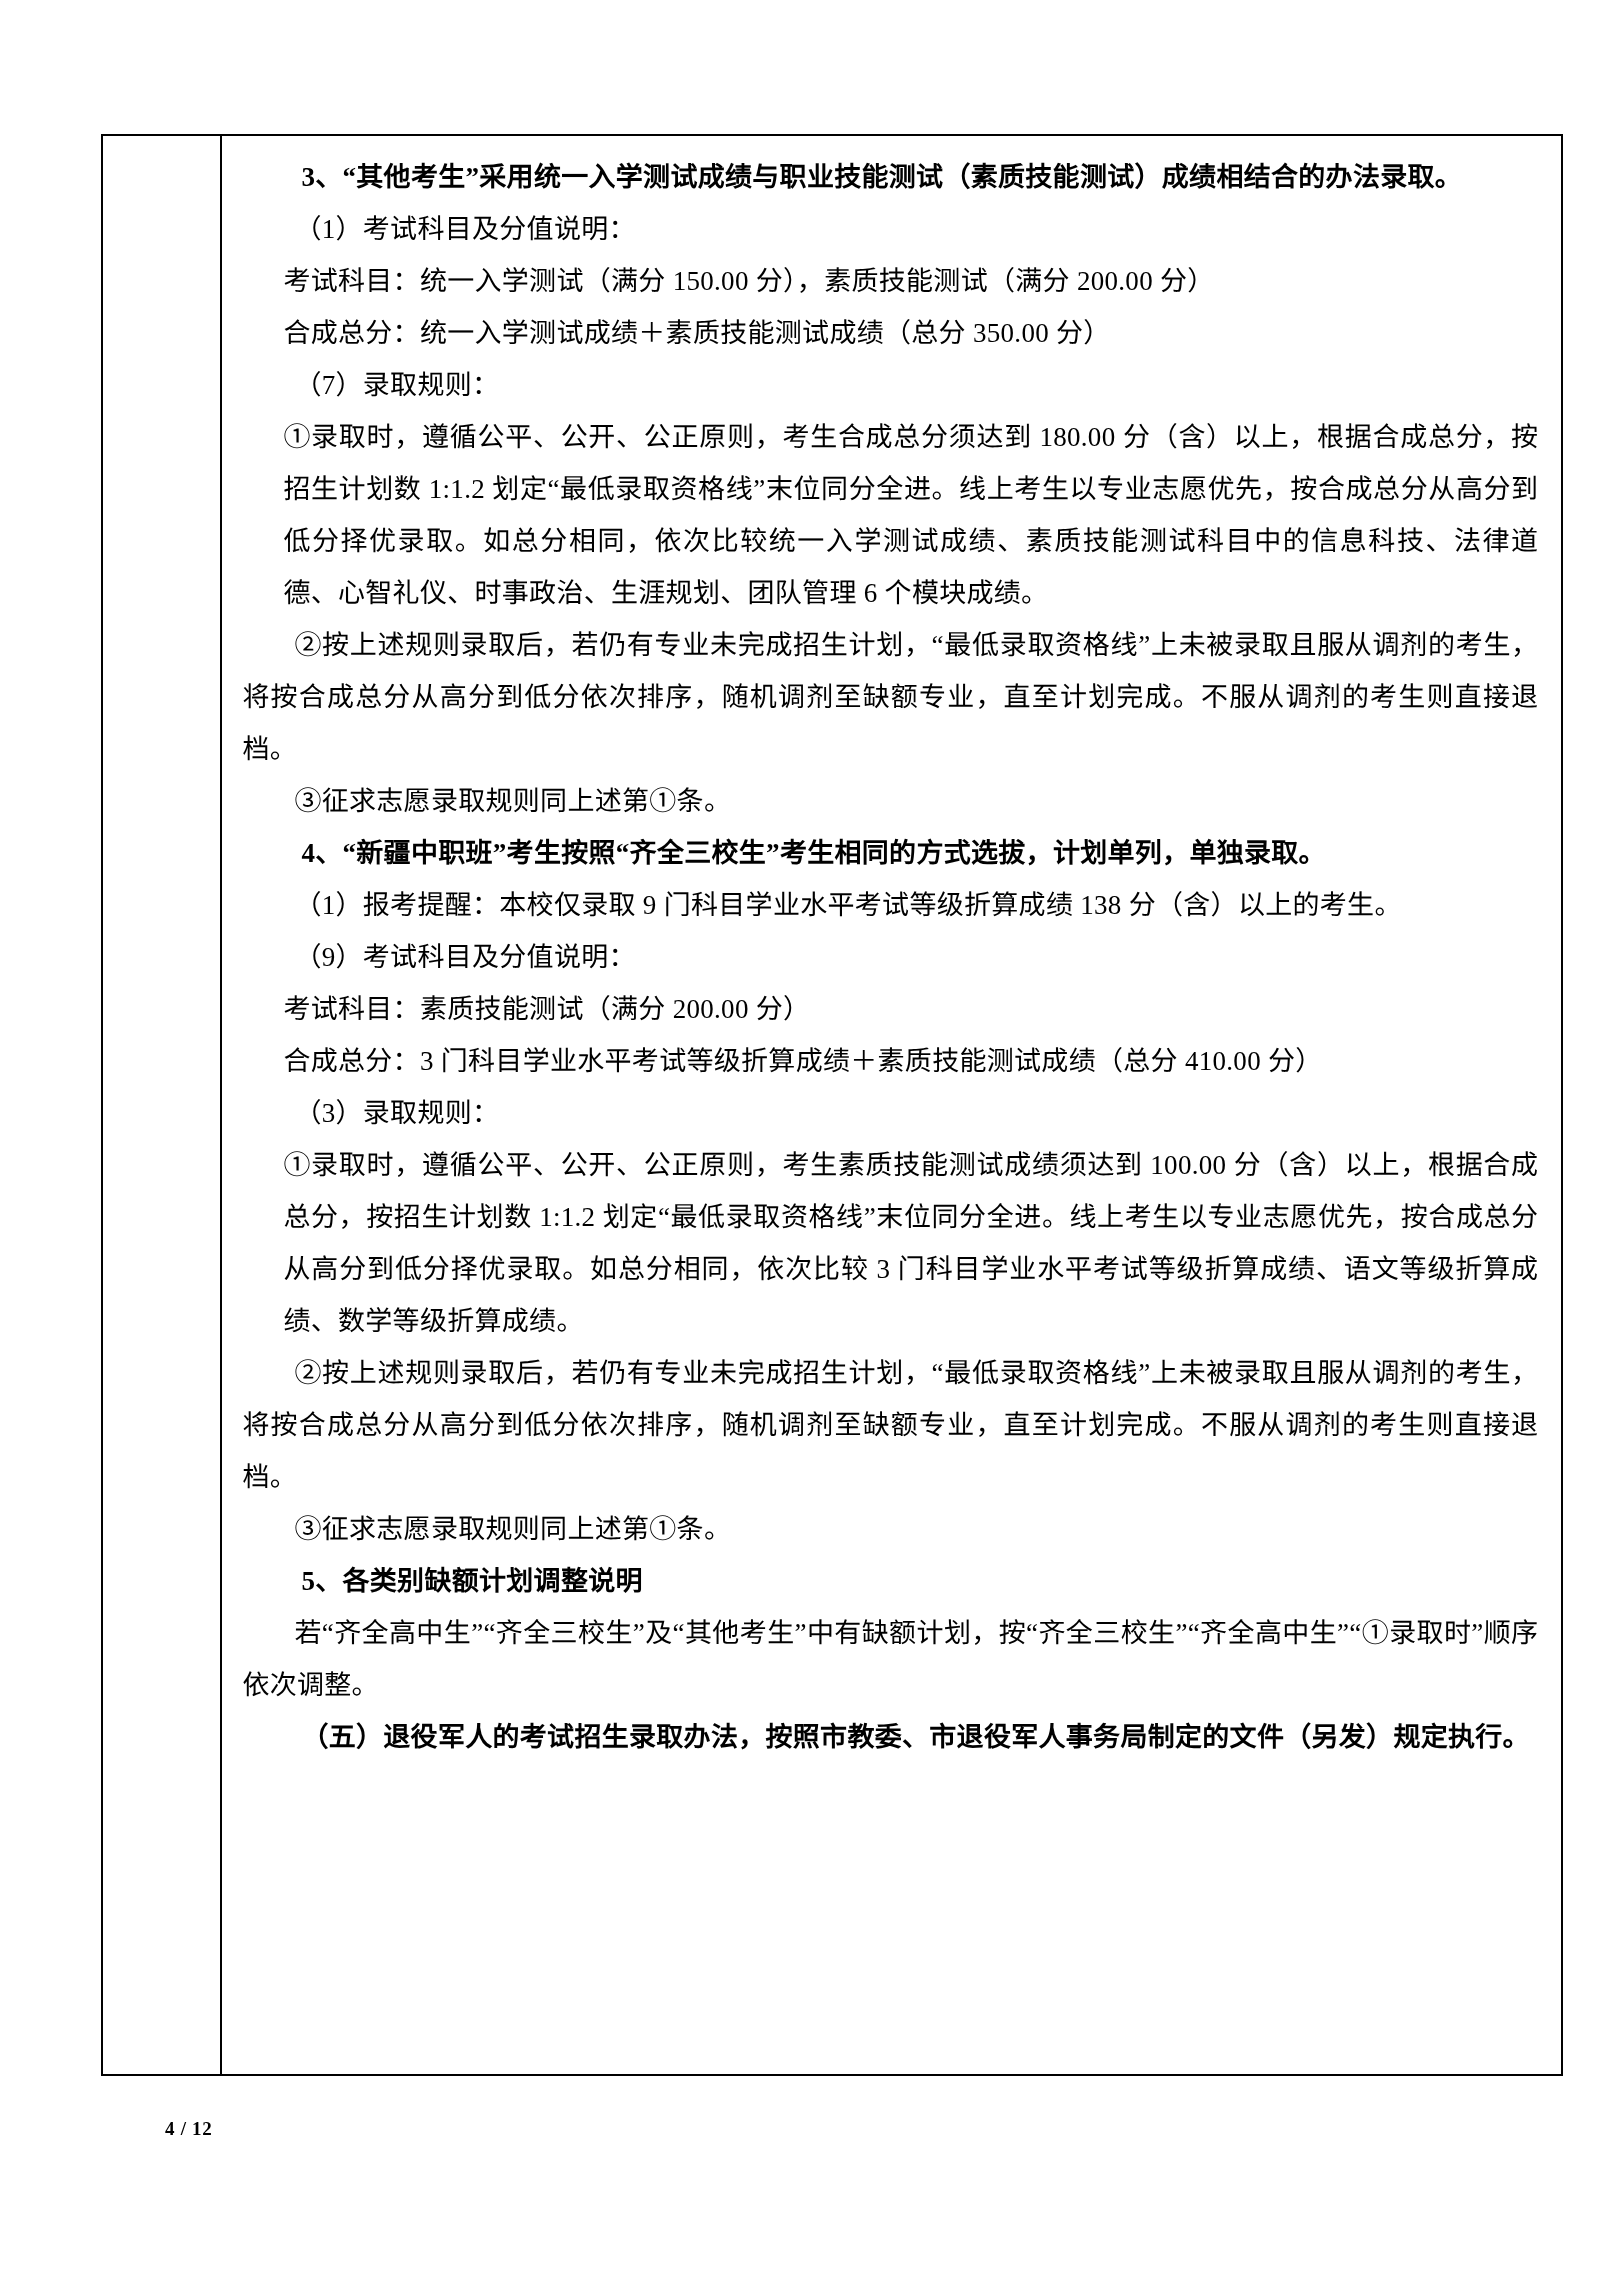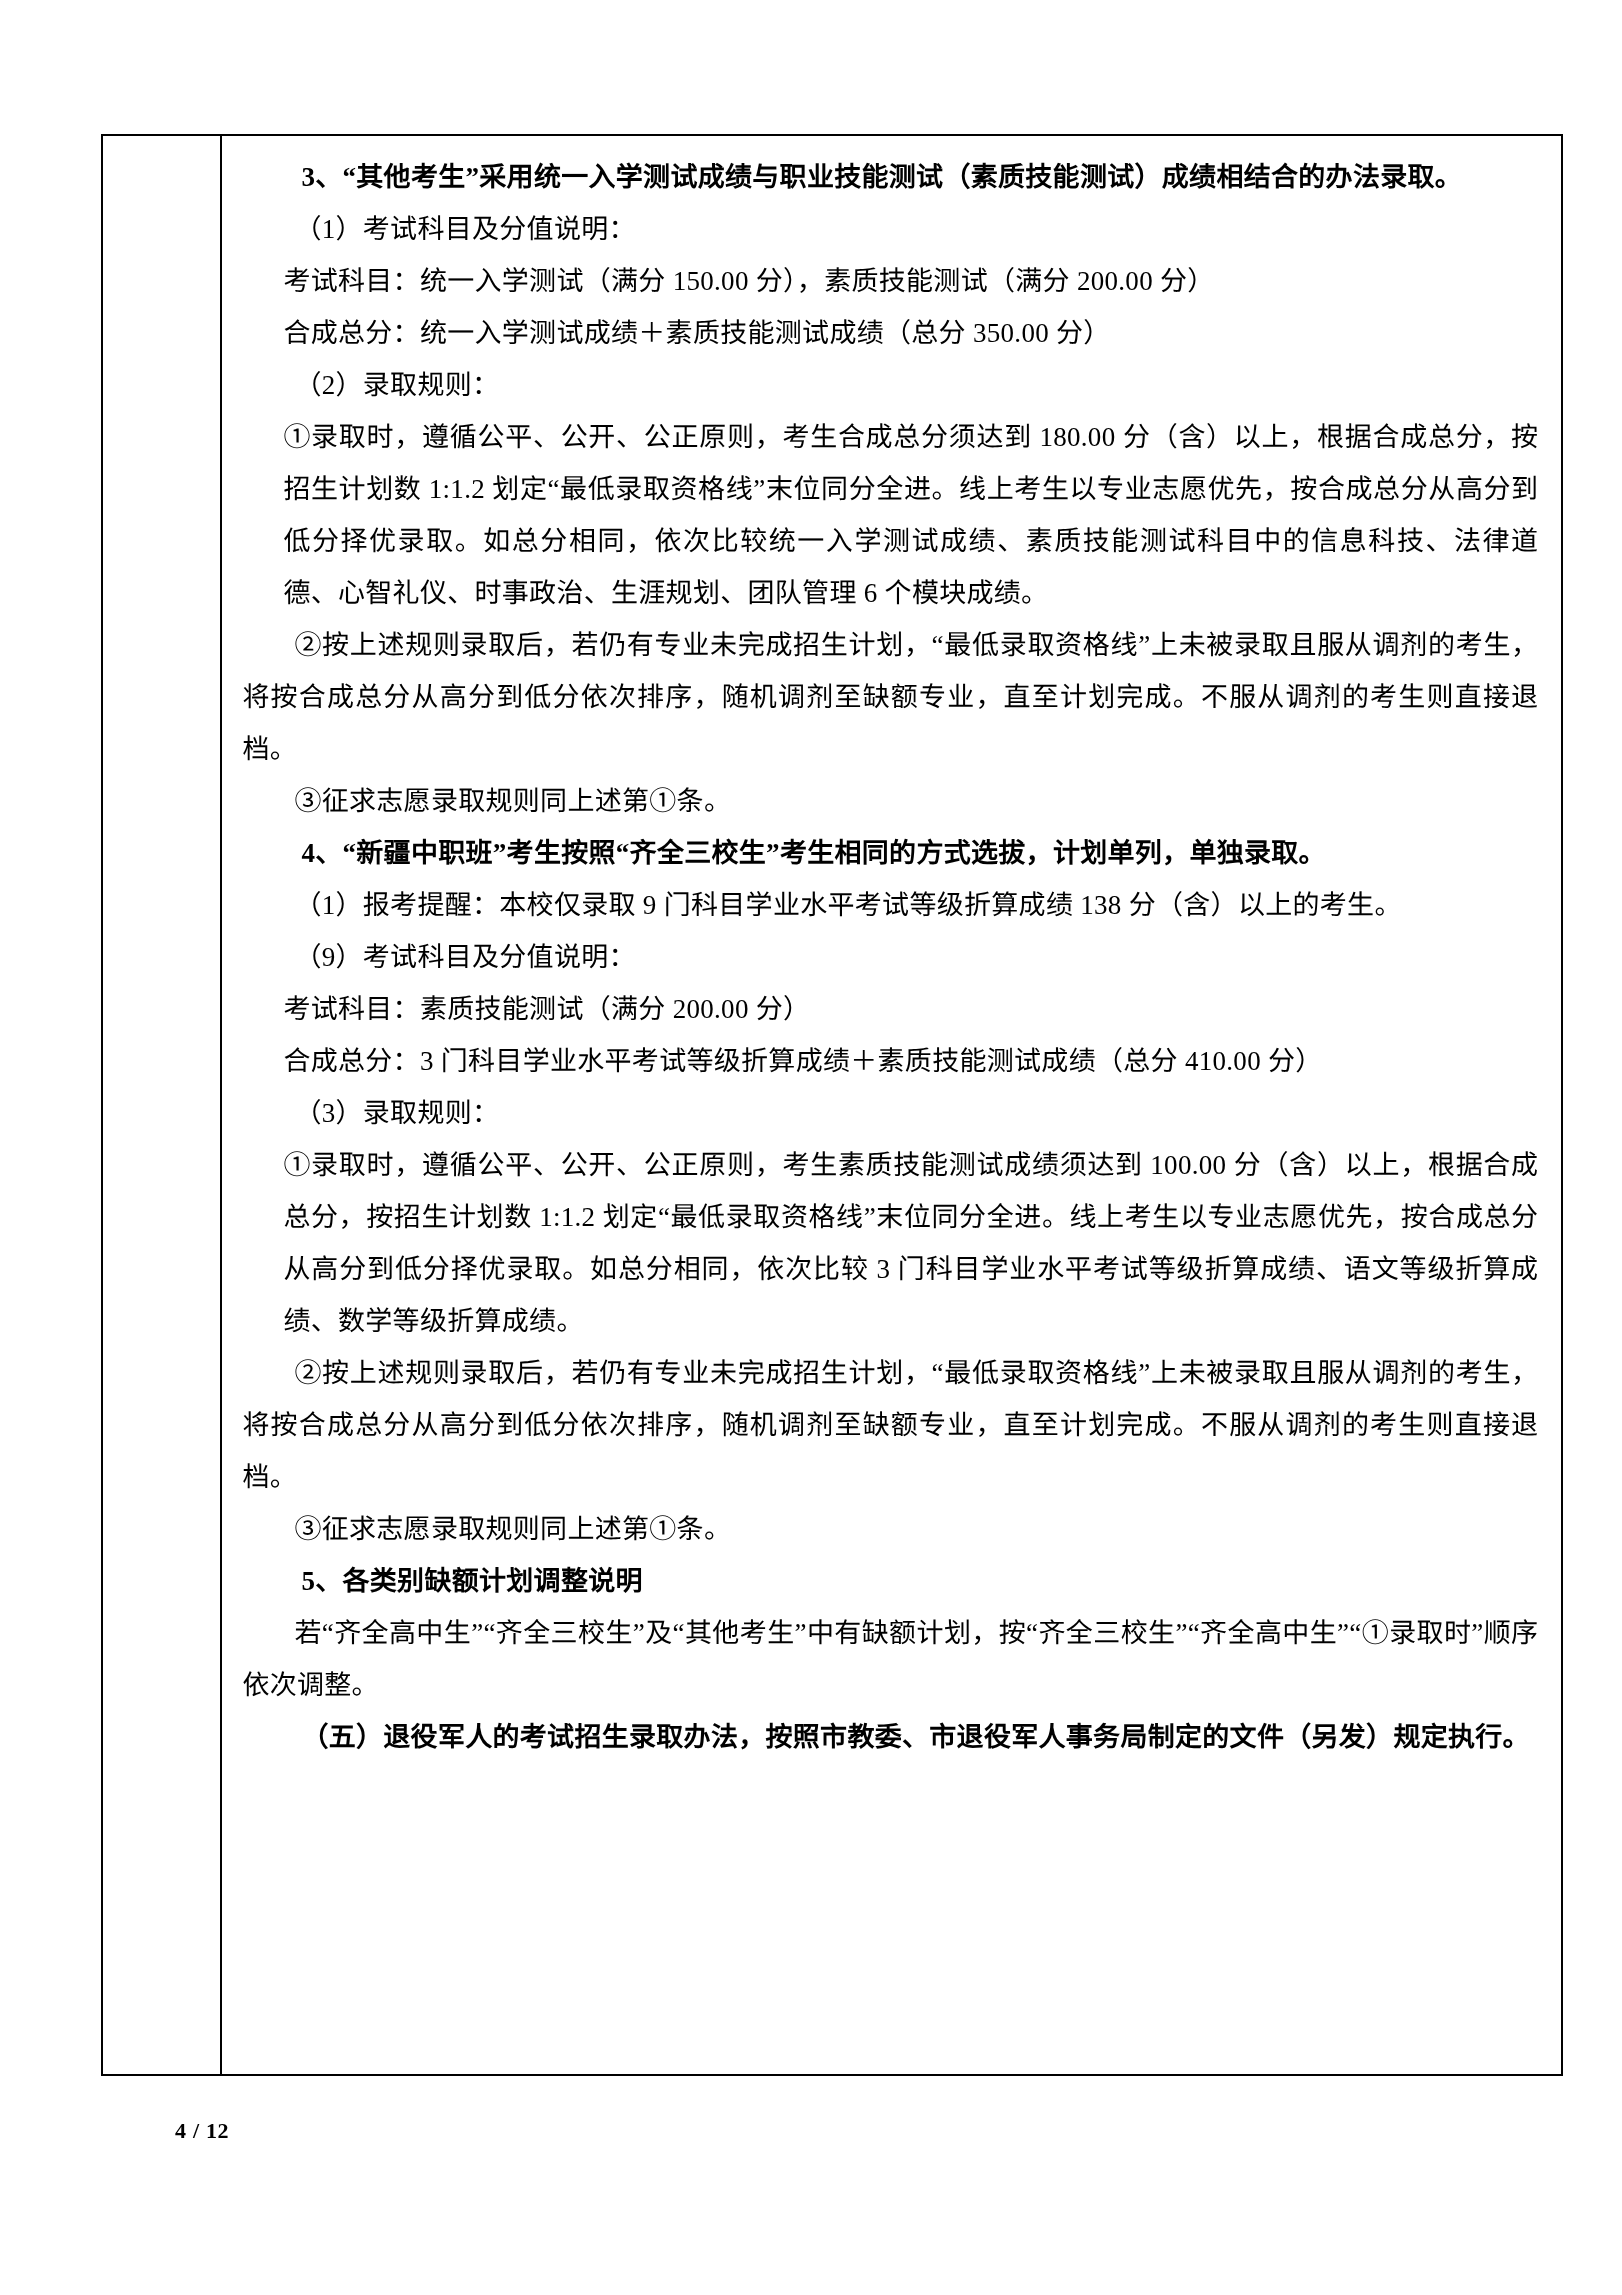--- a/index.html
+++ b/index.html
@@ -64,24 +64,24 @@
   }
   .ind1 { text-indent: 52px; }
   .ind0 { text-indent: 0; margin-left: 41px; }
 
   
   .heading-num { text-indent: 59px; }
 
   
   .footer {
     position: absolute;
-    left: 175px;
+    left: 165px;
     top: 2118px;
     font-family: "Liberation Serif", "DejaVu Serif", serif;
-    font-size: 22px;
+    font-size: 19px;
     font-weight: bold;
     letter-spacing: 0.7px;
     color: #000000;
   }
 
   
   .label-cell-inner {
     width: 100%;
     height: 100%;
   }
@@ -100,21 +100,21 @@
         <td class="col-body">
 
           <p class="blk bold heading-num">3、“其他考生”采用统一入学测试成绩与职业技能测试（素质技能测试）成绩相结合的办法录取。</p>
 
           <p class="blk ind1">（1）考试科目及分值说明：</p>
 
           <p class="blk ind0">考试科目：统一入学测试（满分 150.00 分），素质技能测试（满分 200.00 分）</p>
 
           <p class="blk ind0">合成总分：统一入学测试成绩＋素质技能测试成绩（总分 350.00 分）</p>
 
-          <p class="blk ind1">（2）录取规则：</p>
+          <p class="blk ind1">（7）录取规则：</p>
 
           <p class="blk ind0">①录取时，遵循公平、公开、公正原则，考生合成总分须达到 180.00 分（含）以上，根据合成总分，按招生计划数 1:1.2 划定“最低录取资格线”末位同分全进。线上考生以专业志愿优先，按合成总分从高分到低分择优录取。如总分相同，依次比较统一入学测试成绩、素质技能测试科目中的信息科技、法律道德、心智礼仪、时事政治、生涯规划、团队管理 6 个模块成绩。</p>
 
           <p class="blk ind1">②按上述规则录取后，若仍有专业未完成招生计划，“最低录取资格线”上未被录取且服从调剂的考生，将按合成总分从高分到低分依次排序，随机调剂至缺额专业，直至计划完成。不服从调剂的考生则直接退档。</p>
 
           <p class="blk ind1">③征求志愿录取规则同上述第①条。</p>
 
           <p class="blk bold heading-num">4、“新疆中职班”考生按照“齐全三校生”考生相同的方式选拔，计划单列，单独录取。</p>
 
           <p class="blk ind1">（1）报考提醒：本校仅录取 9 门科目学业水平考试等级折算成绩 138 分（含）以上的考生。</p>

